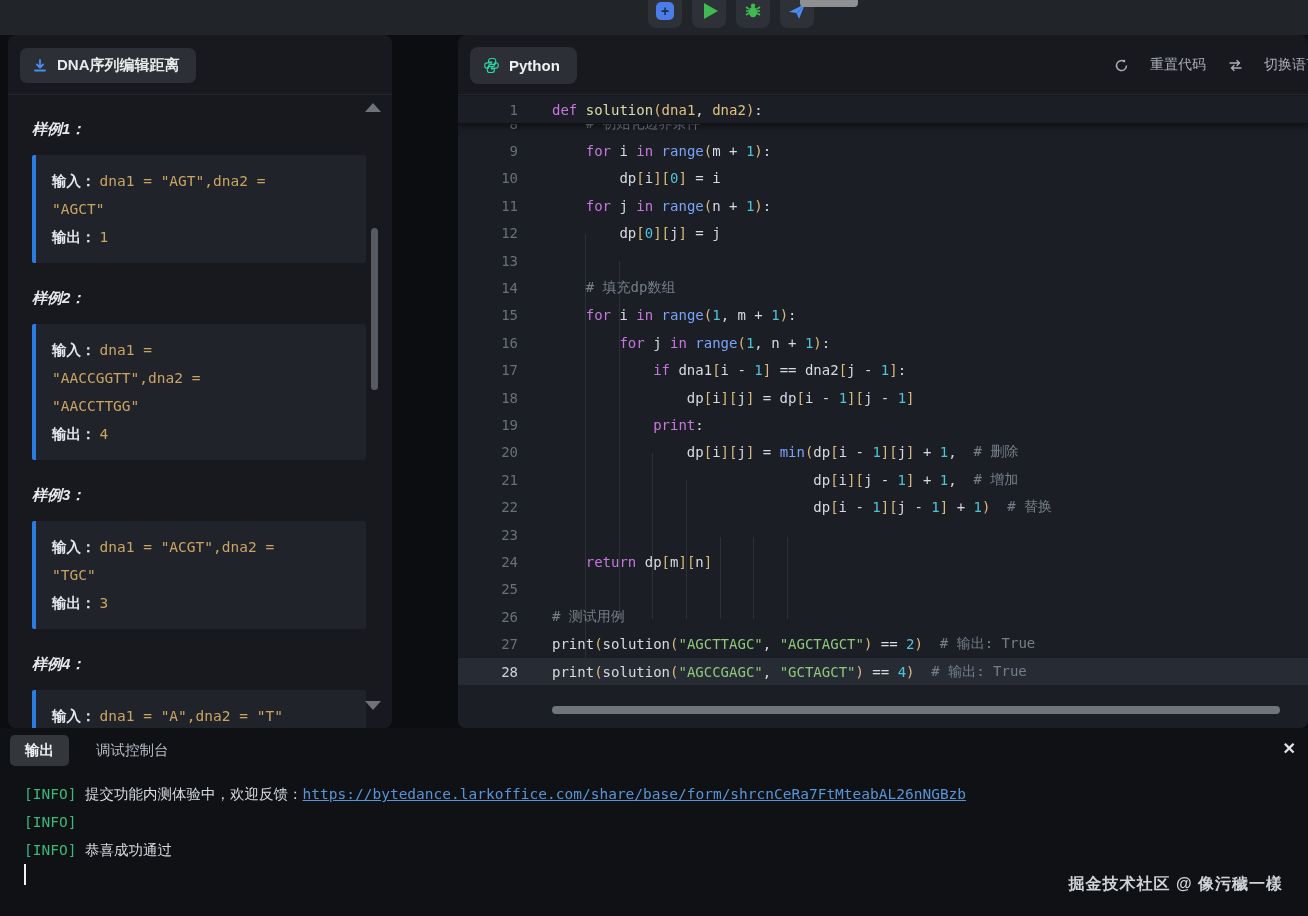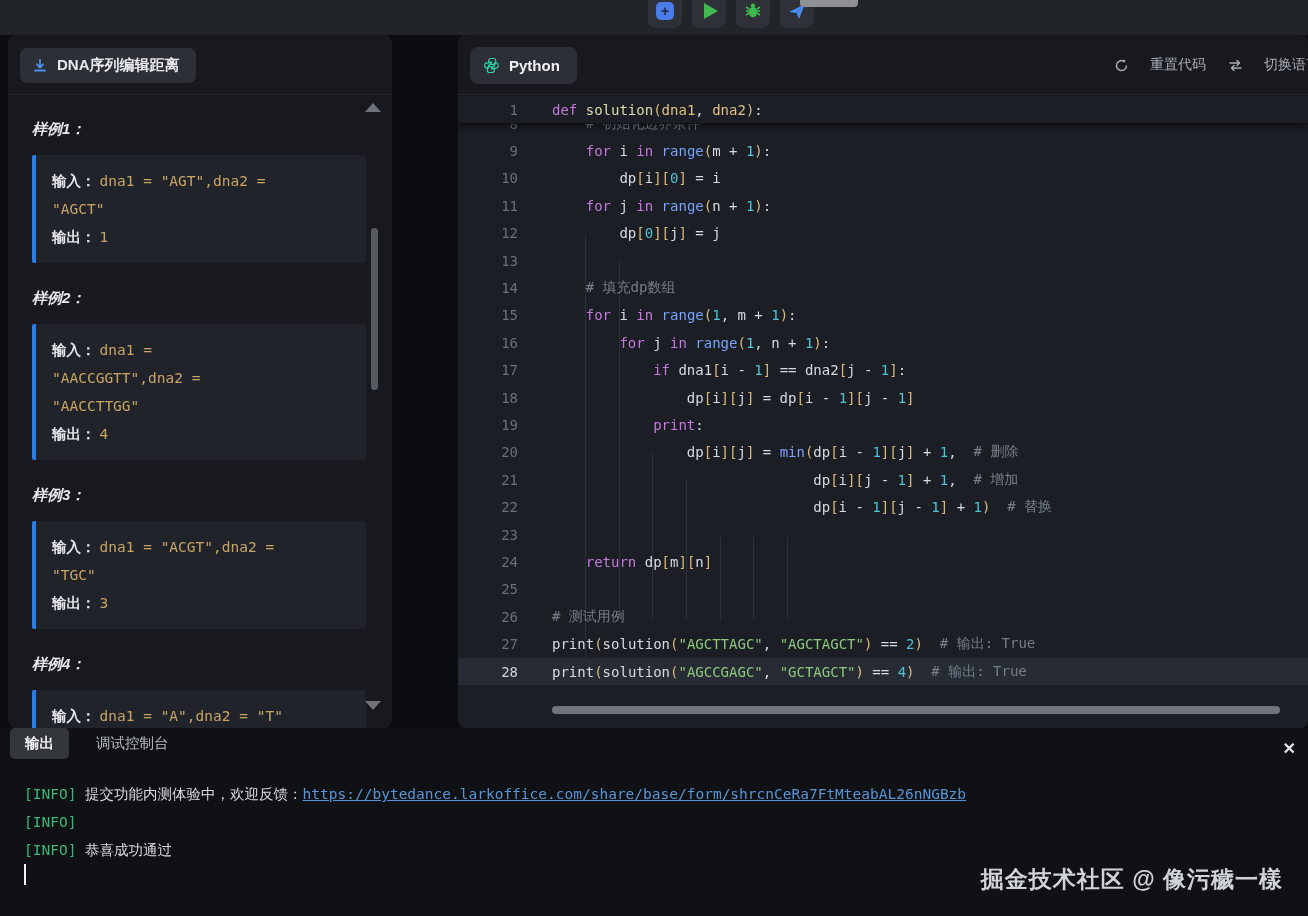--- a/index.html
+++ b/index.html
@@ -51,31 +51,31 @@
   .gut { width:94px; flex:0 0 94px; text-align:right; padding-right:34px; color:#697078; }
   .sticky-line { position:absolute; left:0; top:0; right:0; height:28px; background:#1b1e24; z-index:5; display:flex; align-items:center; white-space:pre; border-bottom:1px solid #111316; box-shadow:0 3px 6px rgba(0,0,0,.45); }
   .tk-k{color:#c678dd} .tk-b{color:#7aa2f7} .tk-v{color:#d7dae0} .tk-n{color:#4fc4d6}
   .tk-s{color:#8ec87c} .tk-c{color:#767e8a} .tk-g{color:#d7ba7d} .tk-f{color:#dcdcaa} .tk-p{color:#e0c080}
   .guides { position:absolute; left:94px; top:14px; right:0; bottom:0; pointer-events:none; }
   .guide { position:absolute; width:1px; background:#2c3038; }
   .h-scrollbar { position:absolute; left:94px; right:28px; bottom:14px; height:8px; background:#70747b; border-radius:4px; cursor:pointer; z-index:6; }
 
   
   .console { position:absolute; left:0; top:728px; width:1308px; height:188px; background:#0f1115; }
-  .console-header { position:absolute; left:0; top:0; right:0; height:44px; display:flex; align-items:flex-start; }
+  .console-header { position:absolute; left:0; top:0; right:0; height:44px; display:flex; align-items:center; }
   .console-tab { margin-left:10px; height:31px; padding:0 15px; display:flex; align-items:center; border-radius:5px; font-size:14.5px; cursor:pointer; }
   .console-tab.active { background:#33363b; color:#f2f3f5; font-weight:bold; }
   .console-tab.inactive { color:#b8bcc4; margin-left:12px; }
   .console-close { position:absolute; right:12px; top:11px; color:#dfe2e6; font-size:16px; font-weight:bold; cursor:pointer; }
   .console-body { position:absolute; left:24px; top:52px; right:2px; font-family:"DejaVu Sans Mono",monospace; font-size:14.5px; line-height:28px; }
   .log-tag { color:#3cb878; }
   .log-text { color:#d7dade; }
   .log-link { color:#5795d6; text-decoration:underline; cursor:pointer; }
   .console-cursor { position:absolute; left:24px; top:864px; width:2px; height:21px; background:#f0f1f3; }
-  .watermark { position:absolute; right:25px; bottom:21px; color:#d0d3d8; font-size:23px; font-weight:600; letter-spacing:1px; }
+  .watermark { position:absolute; right:25px; bottom:21px; color:#d0d3d8; font-size:16px; font-weight:600; letter-spacing:1px; }
 </style>
 </head>
 <body>
 
 <div class="topbar">
   <div class="tool-group">
     <div class="tool-btn">
       <span class="icon-add">+</span>
     </div>
     <div class="tool-btn">

